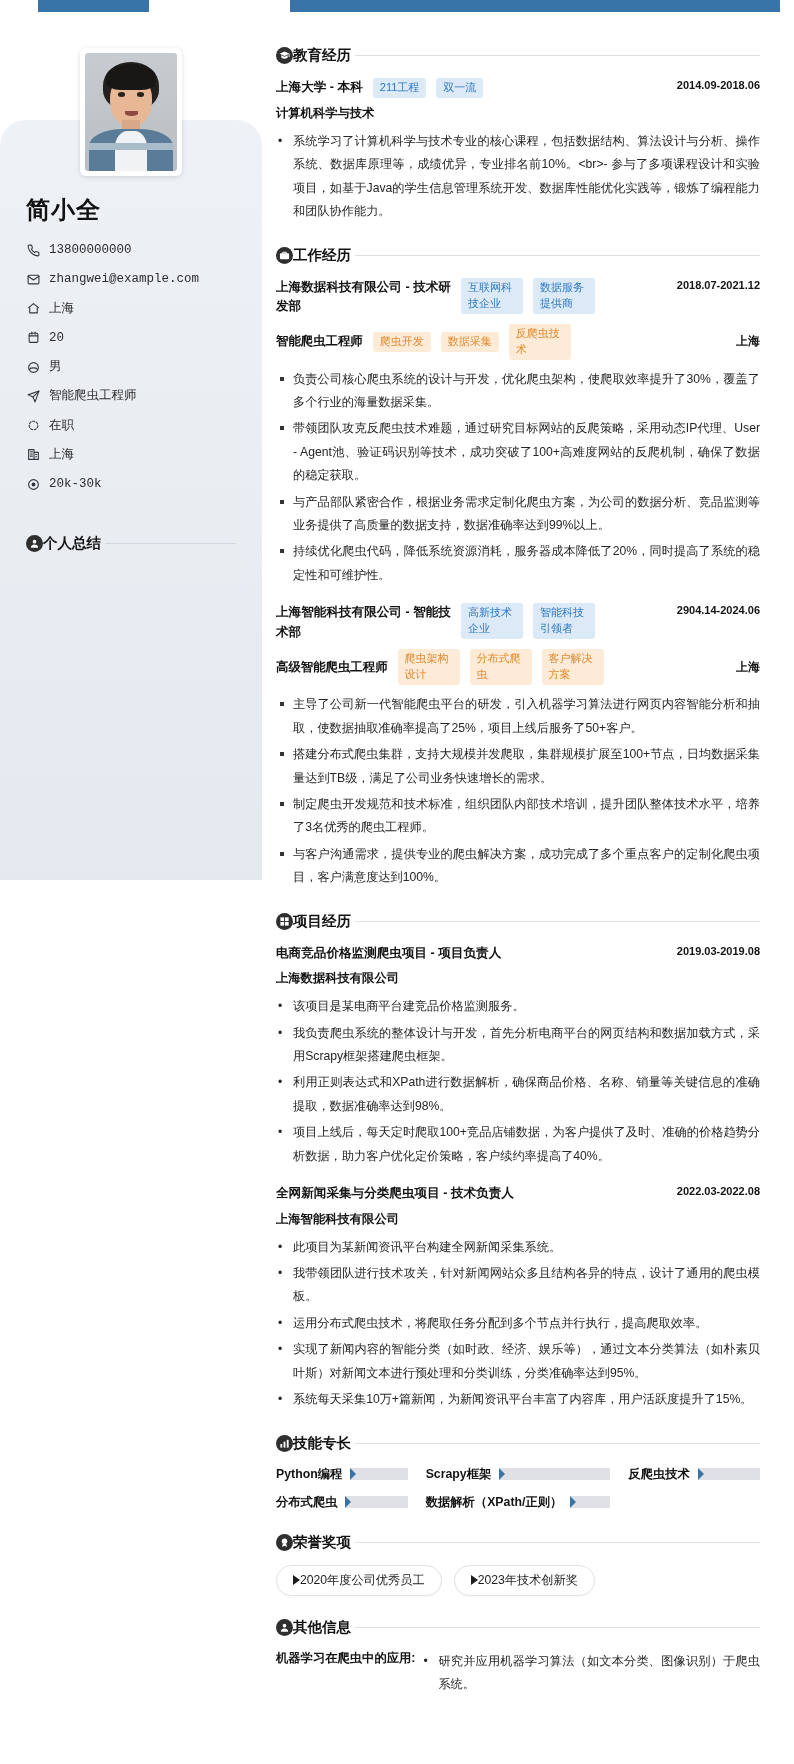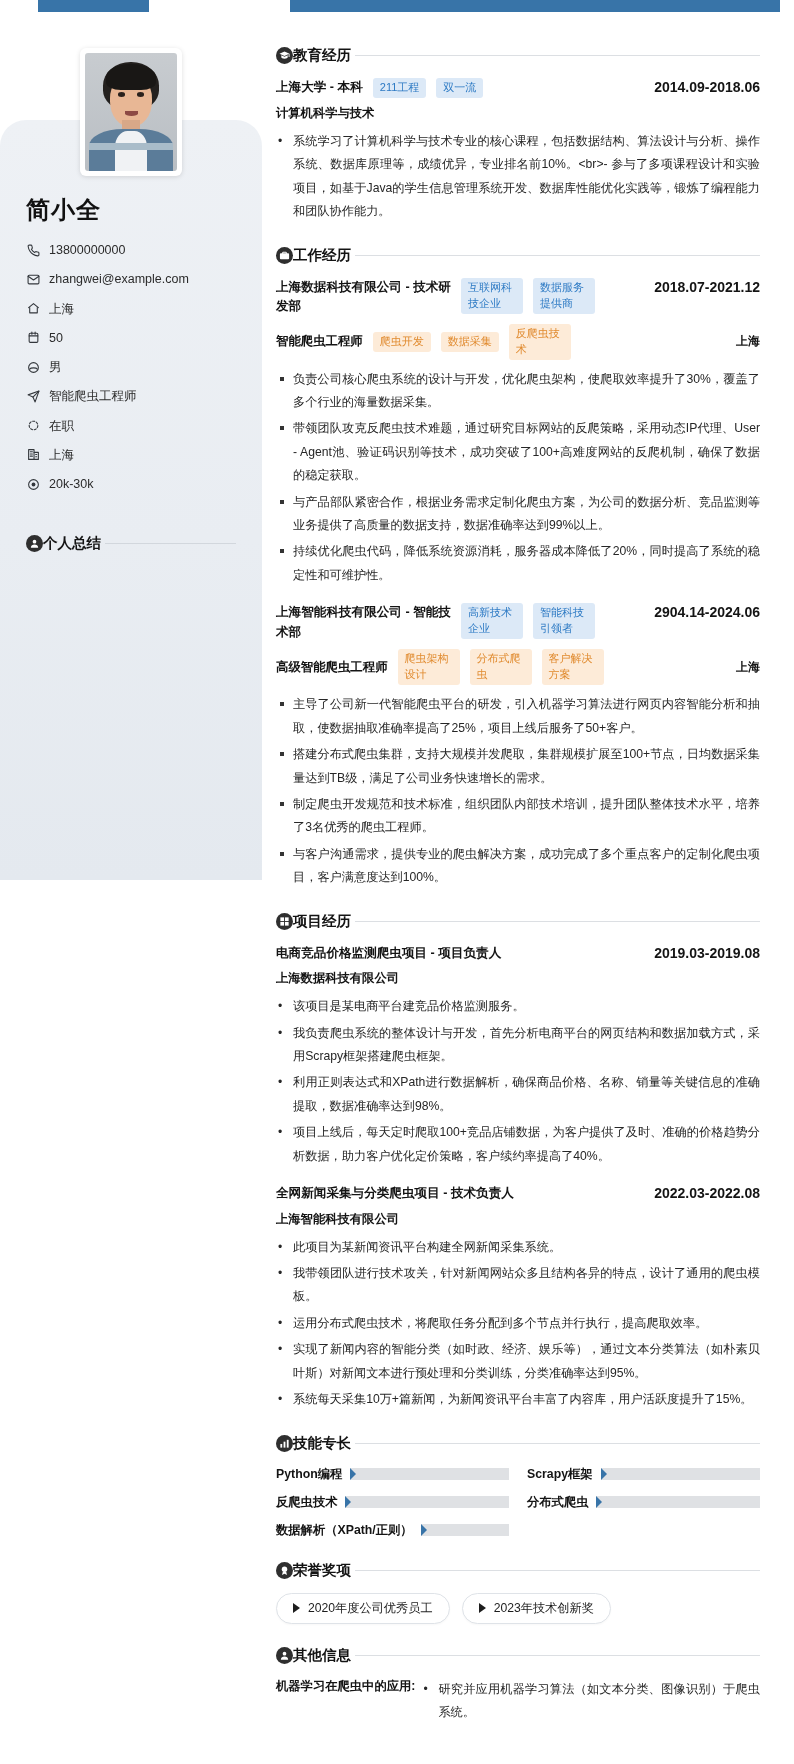--- a/index.html
+++ b/index.html
@@ -62,20 +62,21 @@
   .p-shirt { position:absolute; left:4%; top:64%; width:92%; height:36%; background:#5b7c99; border-radius:40% 40% 0 0; }
   .p-shirt2 { position:absolute; left:33%; top:66%; width:34%; height:34%; background:#f0f2f4; border-radius:40% 40% 0 0; }
   .p-stripe { position:absolute; left:4%; top:76%; width:92%; height:6%; background:#a9bcc9; }
 
   .sidecard {
     margin-top: -56px;
     padding: 74px 26px 20px 26px;
     background: linear-gradient(180deg,#eef1f5 0%, #e9edf2 55%, #e4e9ef 100%);
     border-radius: 26px 26px 0 0;
     min-height: 760px;
+    font-family: Liberation Mono, monospace;
   }
   .person-name {
     font-size: 24px;
     font-weight: bold;
     letter-spacing: 1px;
     margin-bottom: 16px;
     color: #111;
   }
   .contact-list { list-style: none; }
   .contact-item {
@@ -148,21 +149,21 @@
     align-items: flex-start;
     gap: 24px;
   }
   .entry-left { flex: 1 1 auto; min-width: 0; display: flex; flex-wrap: wrap; align-items: flex-start; gap: 6px 10px; }
   .entry-title {
     font-size: 12.6px; font-weight: bold; color: #141414; line-height: 1.55;
     max-width: 175px;
   }
   .entry-right {
     flex: 0 0 auto;
-    font-size: 14px; font-weight: bold; color: #141414;
+    font-size: 11px; font-weight: bold; color: #141414;
     white-space: nowrap; text-align: right; padding-top: 1px;
   }
   .tag {
     display: inline-block;
     font-size: 11px;
     line-height: 1.45;
     padding: 2px 7px;
     border-radius: 3px;
     white-space: normal;
     max-width: 62px;
@@ -190,39 +191,39 @@
   }
   .bullets.dot li::before { content: "•"; position: absolute; left: 2px; top: 0; }
   .bullets.square li::before {
     content: ""; position: absolute; left: 4px; top: 9px;
     width: 4px; height: 4px; background: #333;
   }
 
   
   .skills-grid {
     display: grid;
-    grid-template-columns: 1fr 1fr;
+    grid-template-columns: 1fr 1fr 1fr;
     gap: 11px 18px;
     margin-top: 10px;
   }
   .skill { display: flex; align-items: center; gap: 8px; }
   .skill-name { font-size: 12.3px; font-weight: bold; color: #141414; white-space: nowrap; }
   .skill-track { flex: 1; height: 12px; background: #dfe1e4; position: relative; min-width: 40px; }
   .skill-fill { height: 12px; background: #3874a8; position: relative; }
   .skill-fill::after {
     content: ""; position: absolute; right: -6px; top: 0;
     border-left: 6px solid #3874a8;
     border-top: 6px solid transparent;
     border-bottom: 6px solid transparent;
   }
 
   
   .honors { display: flex; flex-wrap: wrap; gap: 12px; margin-top: 11px; }
   .honor-chip {
-    display: inline-flex; align-items: center; gap: 8px;
+    display: inline-flex; align-items: center; 
     border: 1px solid #dfe3e8;
     border-radius: 16px;
     padding: 6px 16px;
     font-size: 12.2px;
     color: #1d1d1d;
     background: #fff;
     box-shadow: 0 1px 2px rgba(0,0,0,.03);
   }
   .tri { width: 0; height: 0; border-left: 7px solid #1d1d1d; border-top: 5px solid transparent; border-bottom: 5px solid transparent; }
 
@@ -304,21 +305,21 @@
           <span class="contact-val">上海</span>
         </li>
 
         <li class="contact-item">
           <span class="ico">
             <svg viewBox="0 0 24 24" fill="none" stroke="currentColor" stroke-width="2" stroke-linecap="round" stroke-linejoin="round">
                 <rect x="4" y="4" width="16" height="17" rx="2"></rect>
                 <path d="M4 9h16M9 2v4M15 2v4"></path>
               </svg>
           </span>
-          <span class="contact-val">50</span>
+          <span class="contact-val">20</span>
         </li>
 
         <li class="contact-item">
           <span class="ico">
             <svg viewBox="0 0 24 24" fill="none" stroke="currentColor" stroke-width="2" stroke-linecap="round" stroke-linejoin="round">
                 <circle cx="12" cy="12" r="9"></circle>
                 <path d="M5 15c2-3 12-3 14 0"></path>
               </svg>
           </span>
           <span class="contact-val">男</span>

